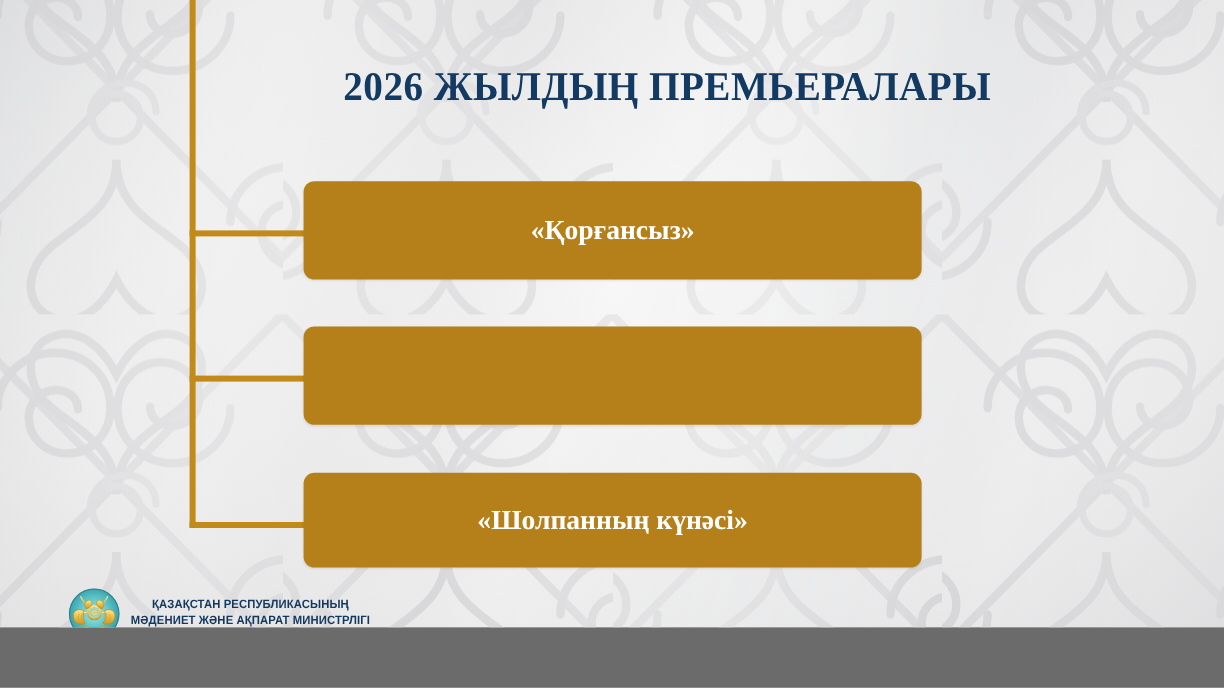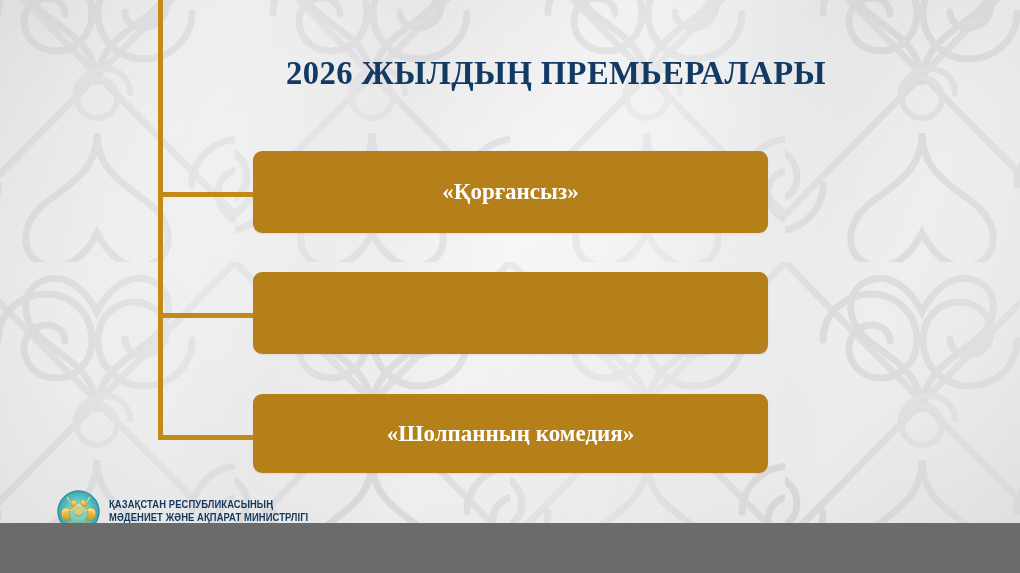--- a/index.html
+++ b/index.html
@@ -126,20 +126,21 @@
   .card span { display: block; }
 
   
   .logo {
     position: absolute;
     left: 57px;
     top: 490px;
     display: flex;
     align-items: center;
     gap: 9px;
+    text-align: center;
   }
   .emblem { width: 43px; height: 43px; display: block; }
   .logo-text {
     color: #12385e;
     font-family: "Liberation Sans", sans-serif;
     font-weight: bold;
     font-size: 10px;
     line-height: 1.28;
     letter-spacing: 0.1px;
     transform: scaleX(0.94);
@@ -203,21 +204,21 @@
     </div>
   </div>
 
   <div class="card c2">
     <div>
     </div>
   </div>
 
   <div class="card c3">
     <div>
-      <span>«Шолпанның комедия»</span>
+      <span>«Шолпанның күнәсі»</span>
     </div>
   </div>
 
   <div class="logo">
     <svg class="emblem" viewBox="0 0 100 100" xmlns="http://www.w3.org/2000/svg">
       <defs>
         <radialGradient id="skyg" cx="50%" cy="48%" r="55%">
           <stop offset="0%" stop-color="#a8e6e2"></stop>
           <stop offset="55%" stop-color="#5fc4c6"></stop>
           <stop offset="100%" stop-color="#2e9aa6"></stop>

